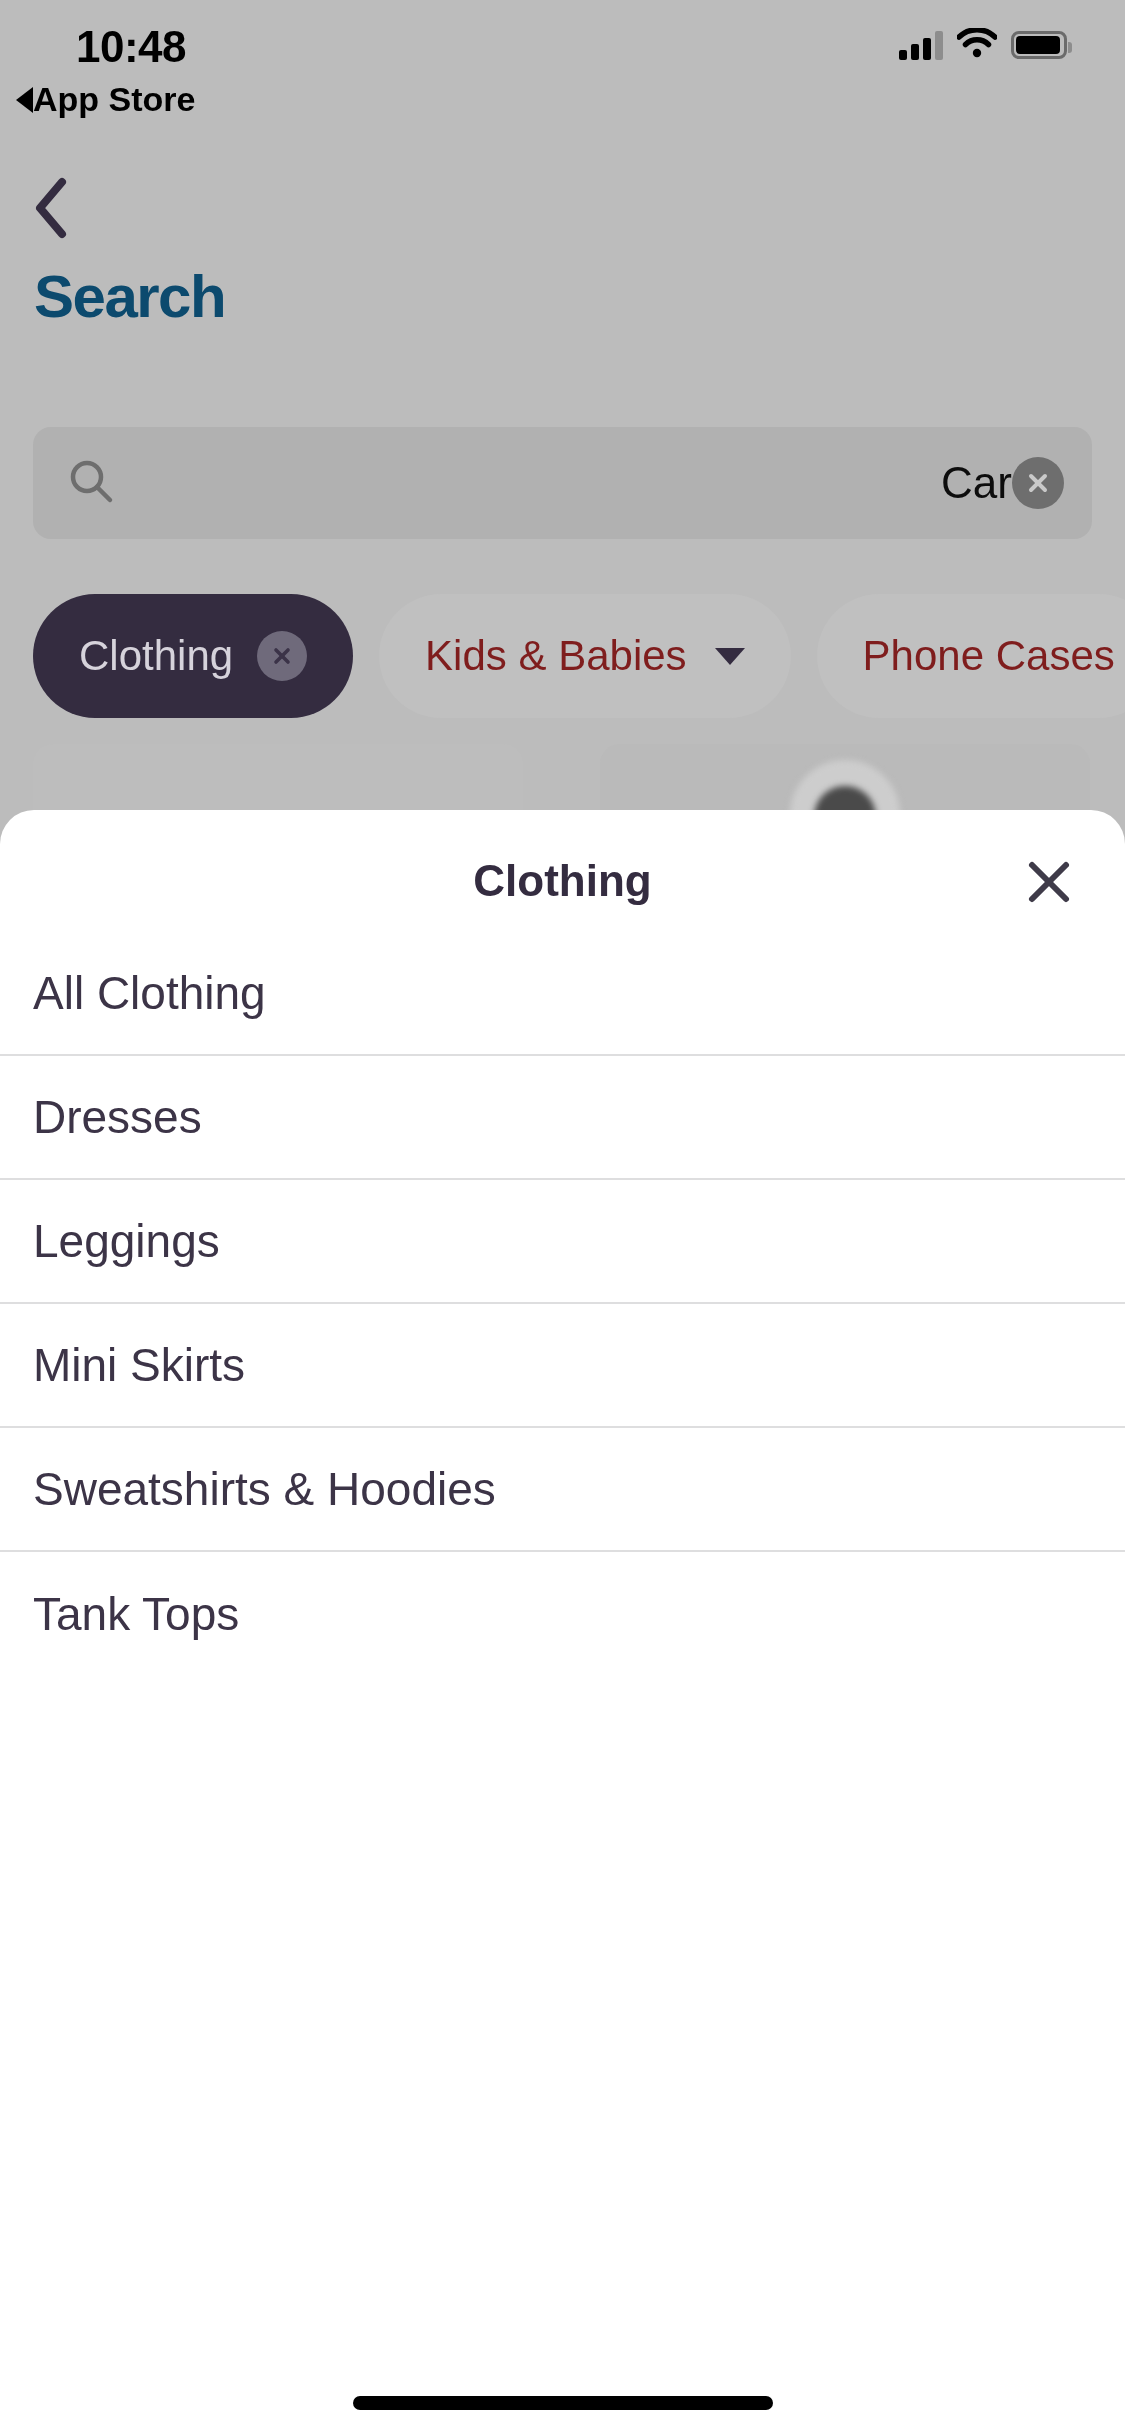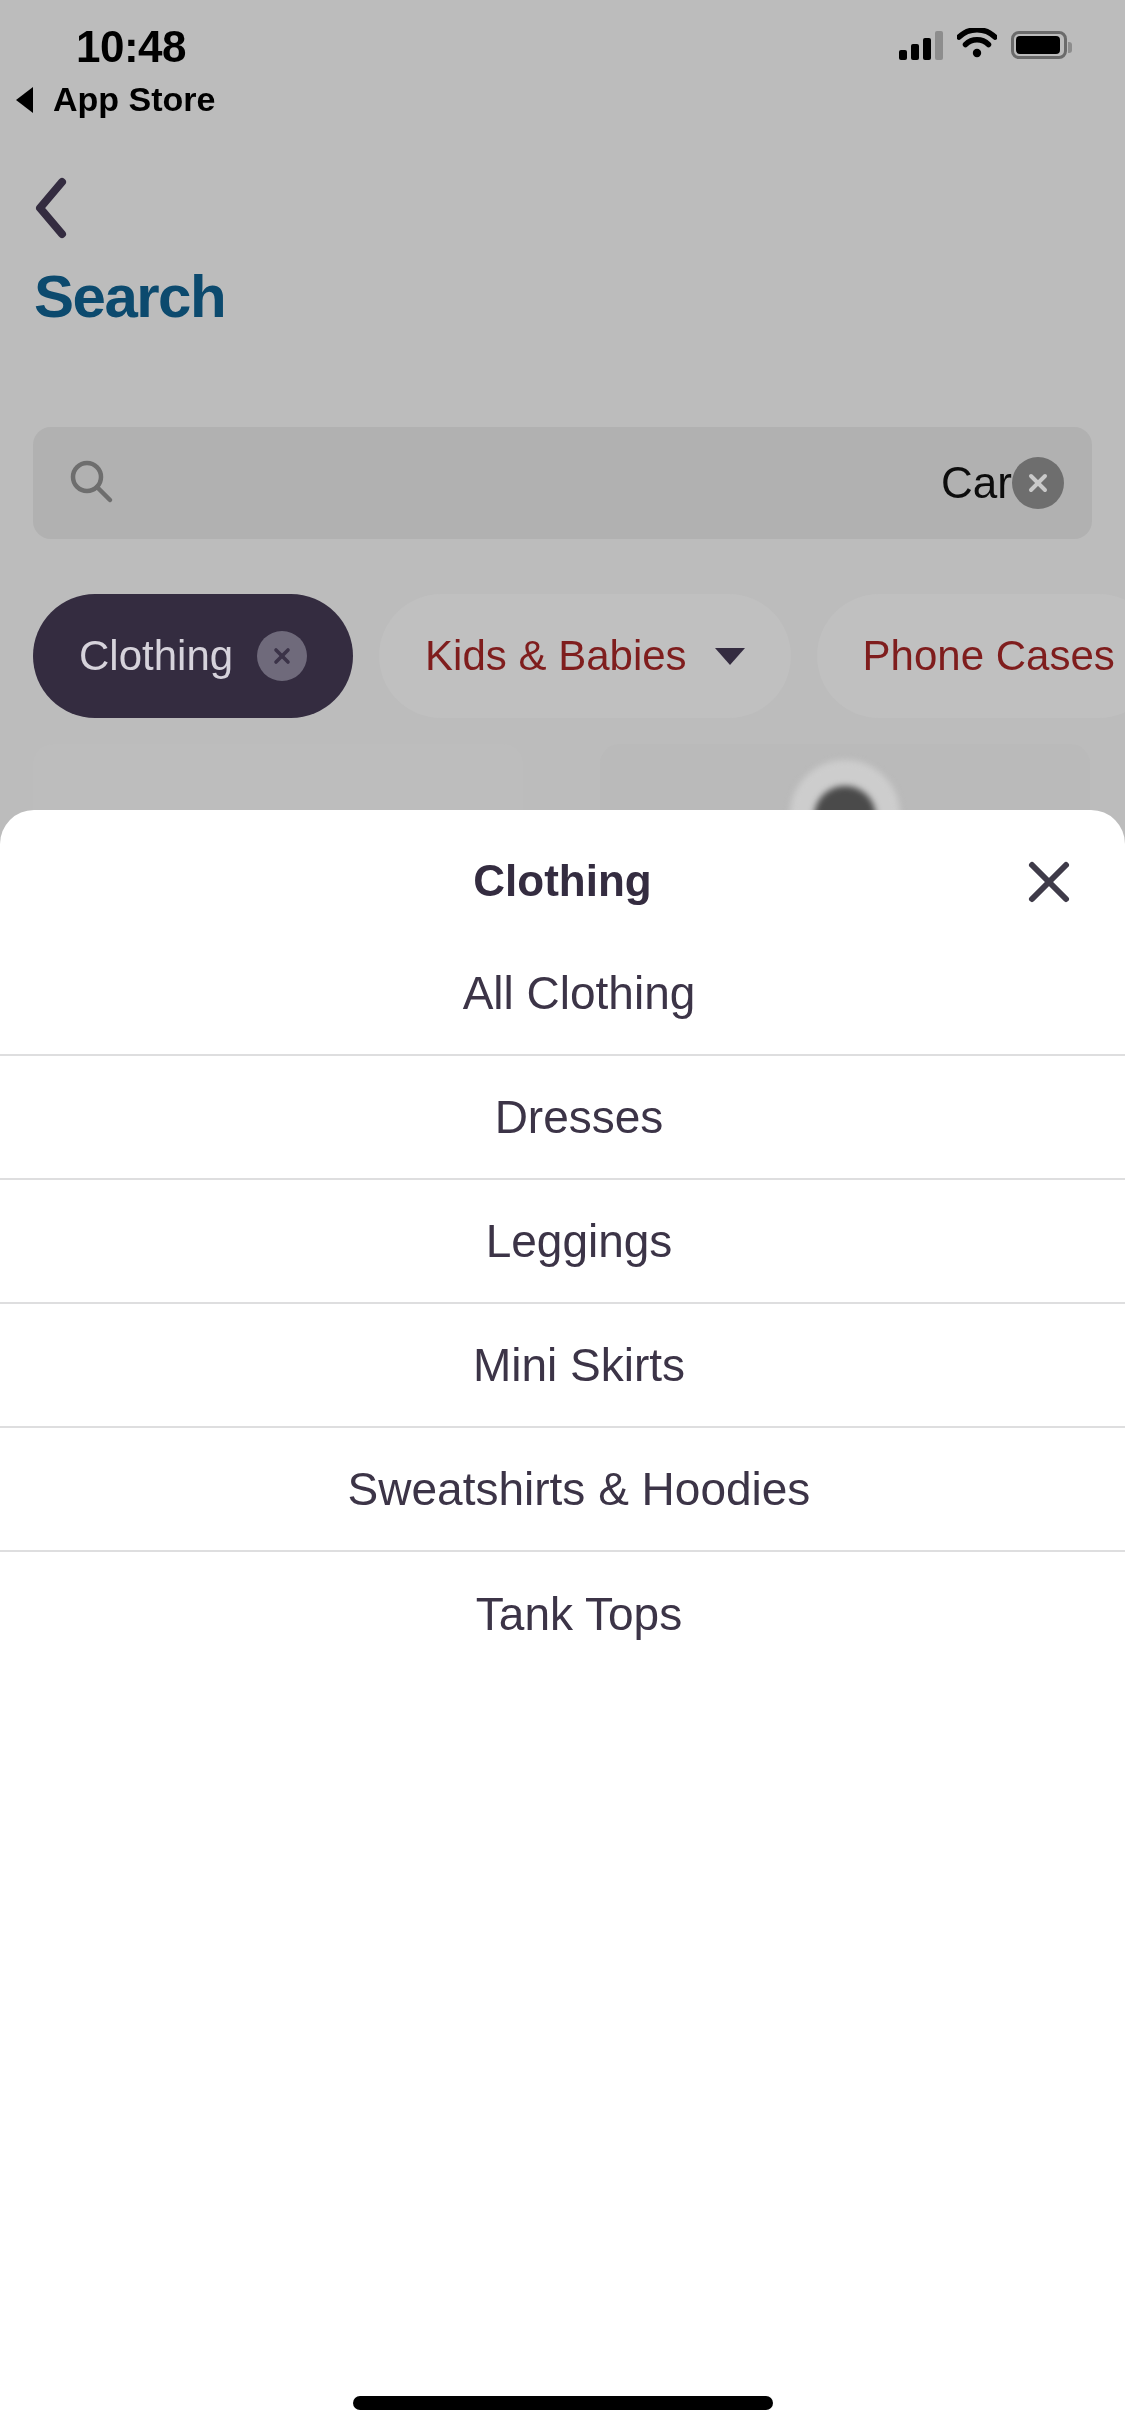--- a/index.html
+++ b/index.html
@@ -41,21 +41,21 @@
     font-weight: bold;
     color: #000000;
     letter-spacing: -0.5px;
   }
   #status-back-app {
     position: absolute;
     left: 16px;
     top: 80px;
     display: flex;
     align-items: center;
-    gap: 20px;
+    gap: 0;
     font-size: 34px;
     font-weight: bold;
     color: #000000;
   }
   #status-back-app .tri {
     width: 0; height: 0;
     border-top: 13px solid transparent;
     border-bottom: 13px solid transparent;
     border-right: 17px solid #000;
   }
@@ -266,21 +266,20 @@
   }
   .list-item {
     height: 124px;
     display: flex;
     align-items: center;
     padding-left: 33px;
     box-sizing: border-box;
     border-bottom: 2px solid #dededf;
     font-size: 46px;
     color: #3c3447;
-    justify-content: center;
   }
   .list-item:last-child { border-bottom: none; }
 
   
   #home-indicator {
     position: absolute;
     left: 50%;
     transform: translateX(-50%);
     bottom: 26px;
     width: 420px;

